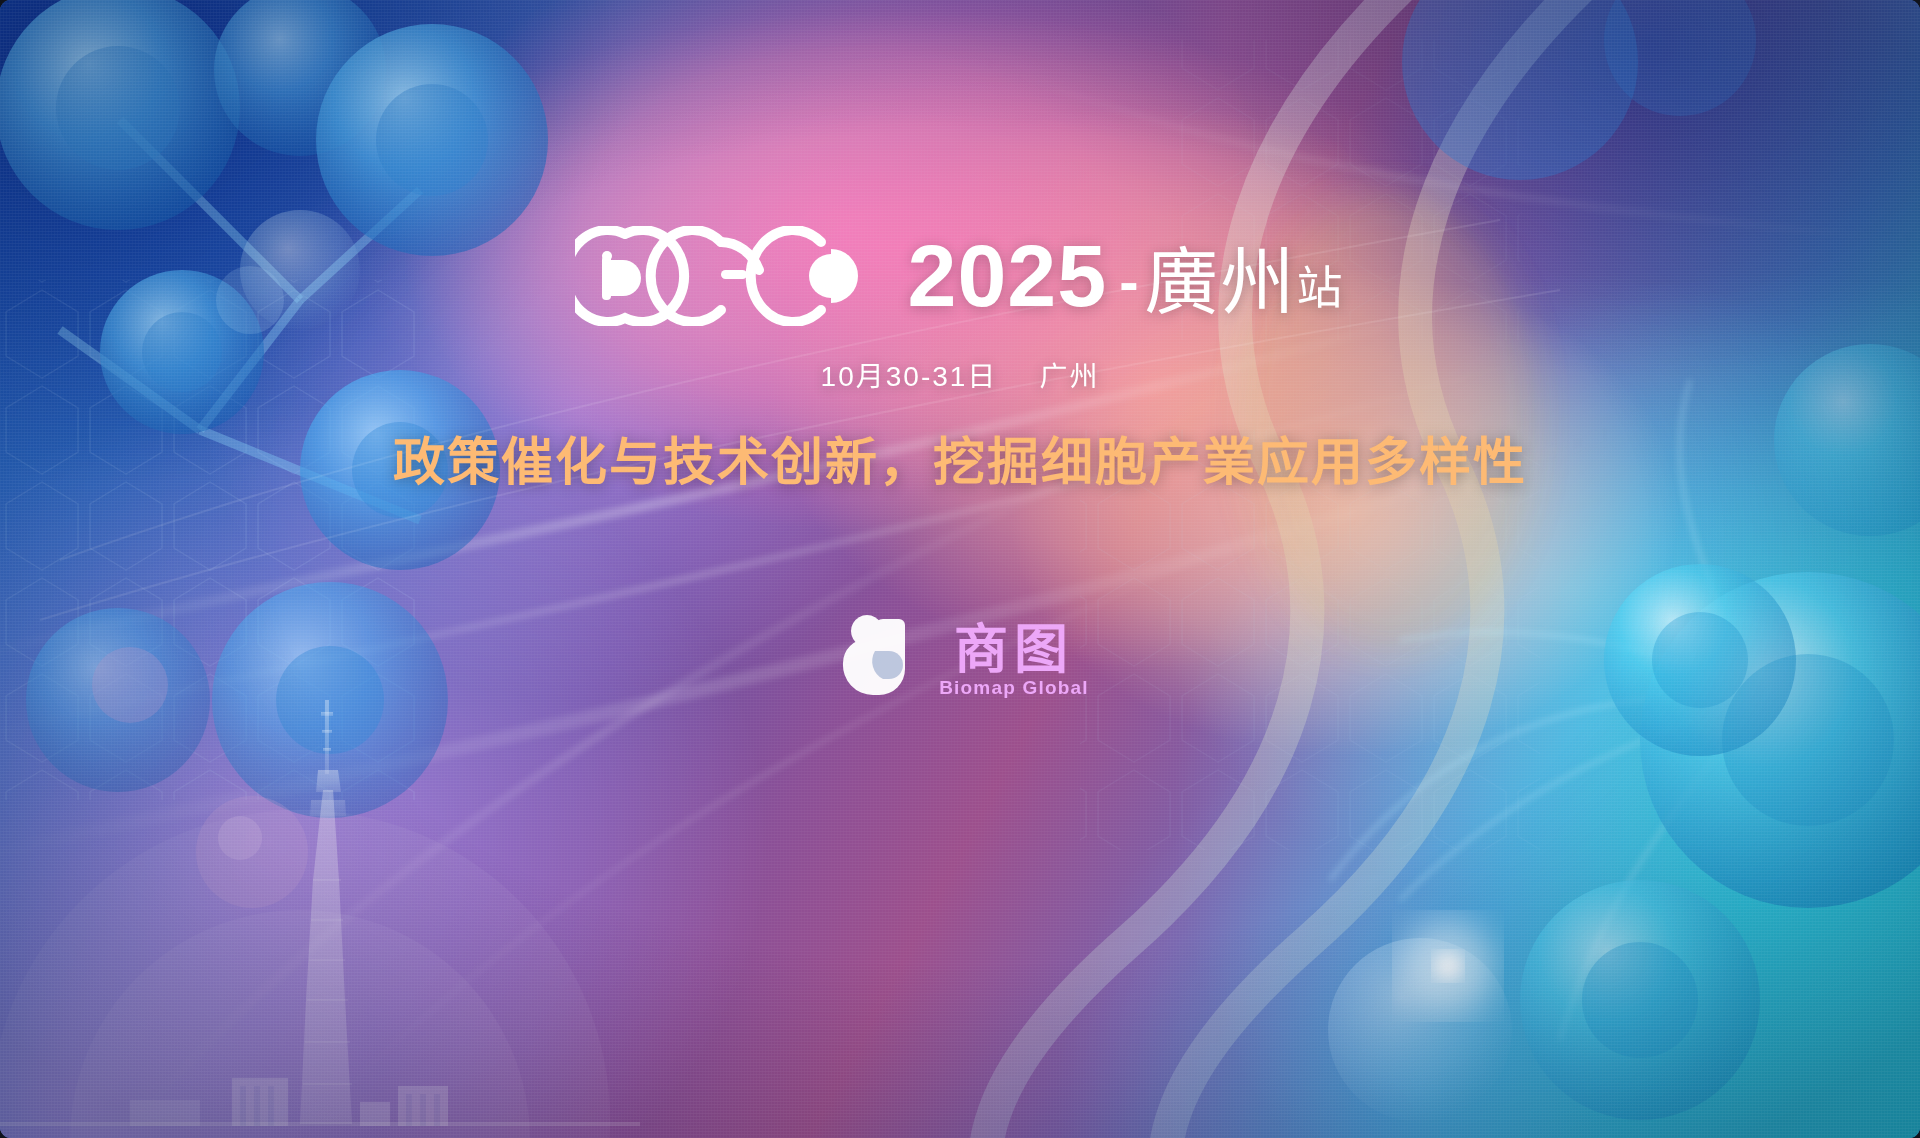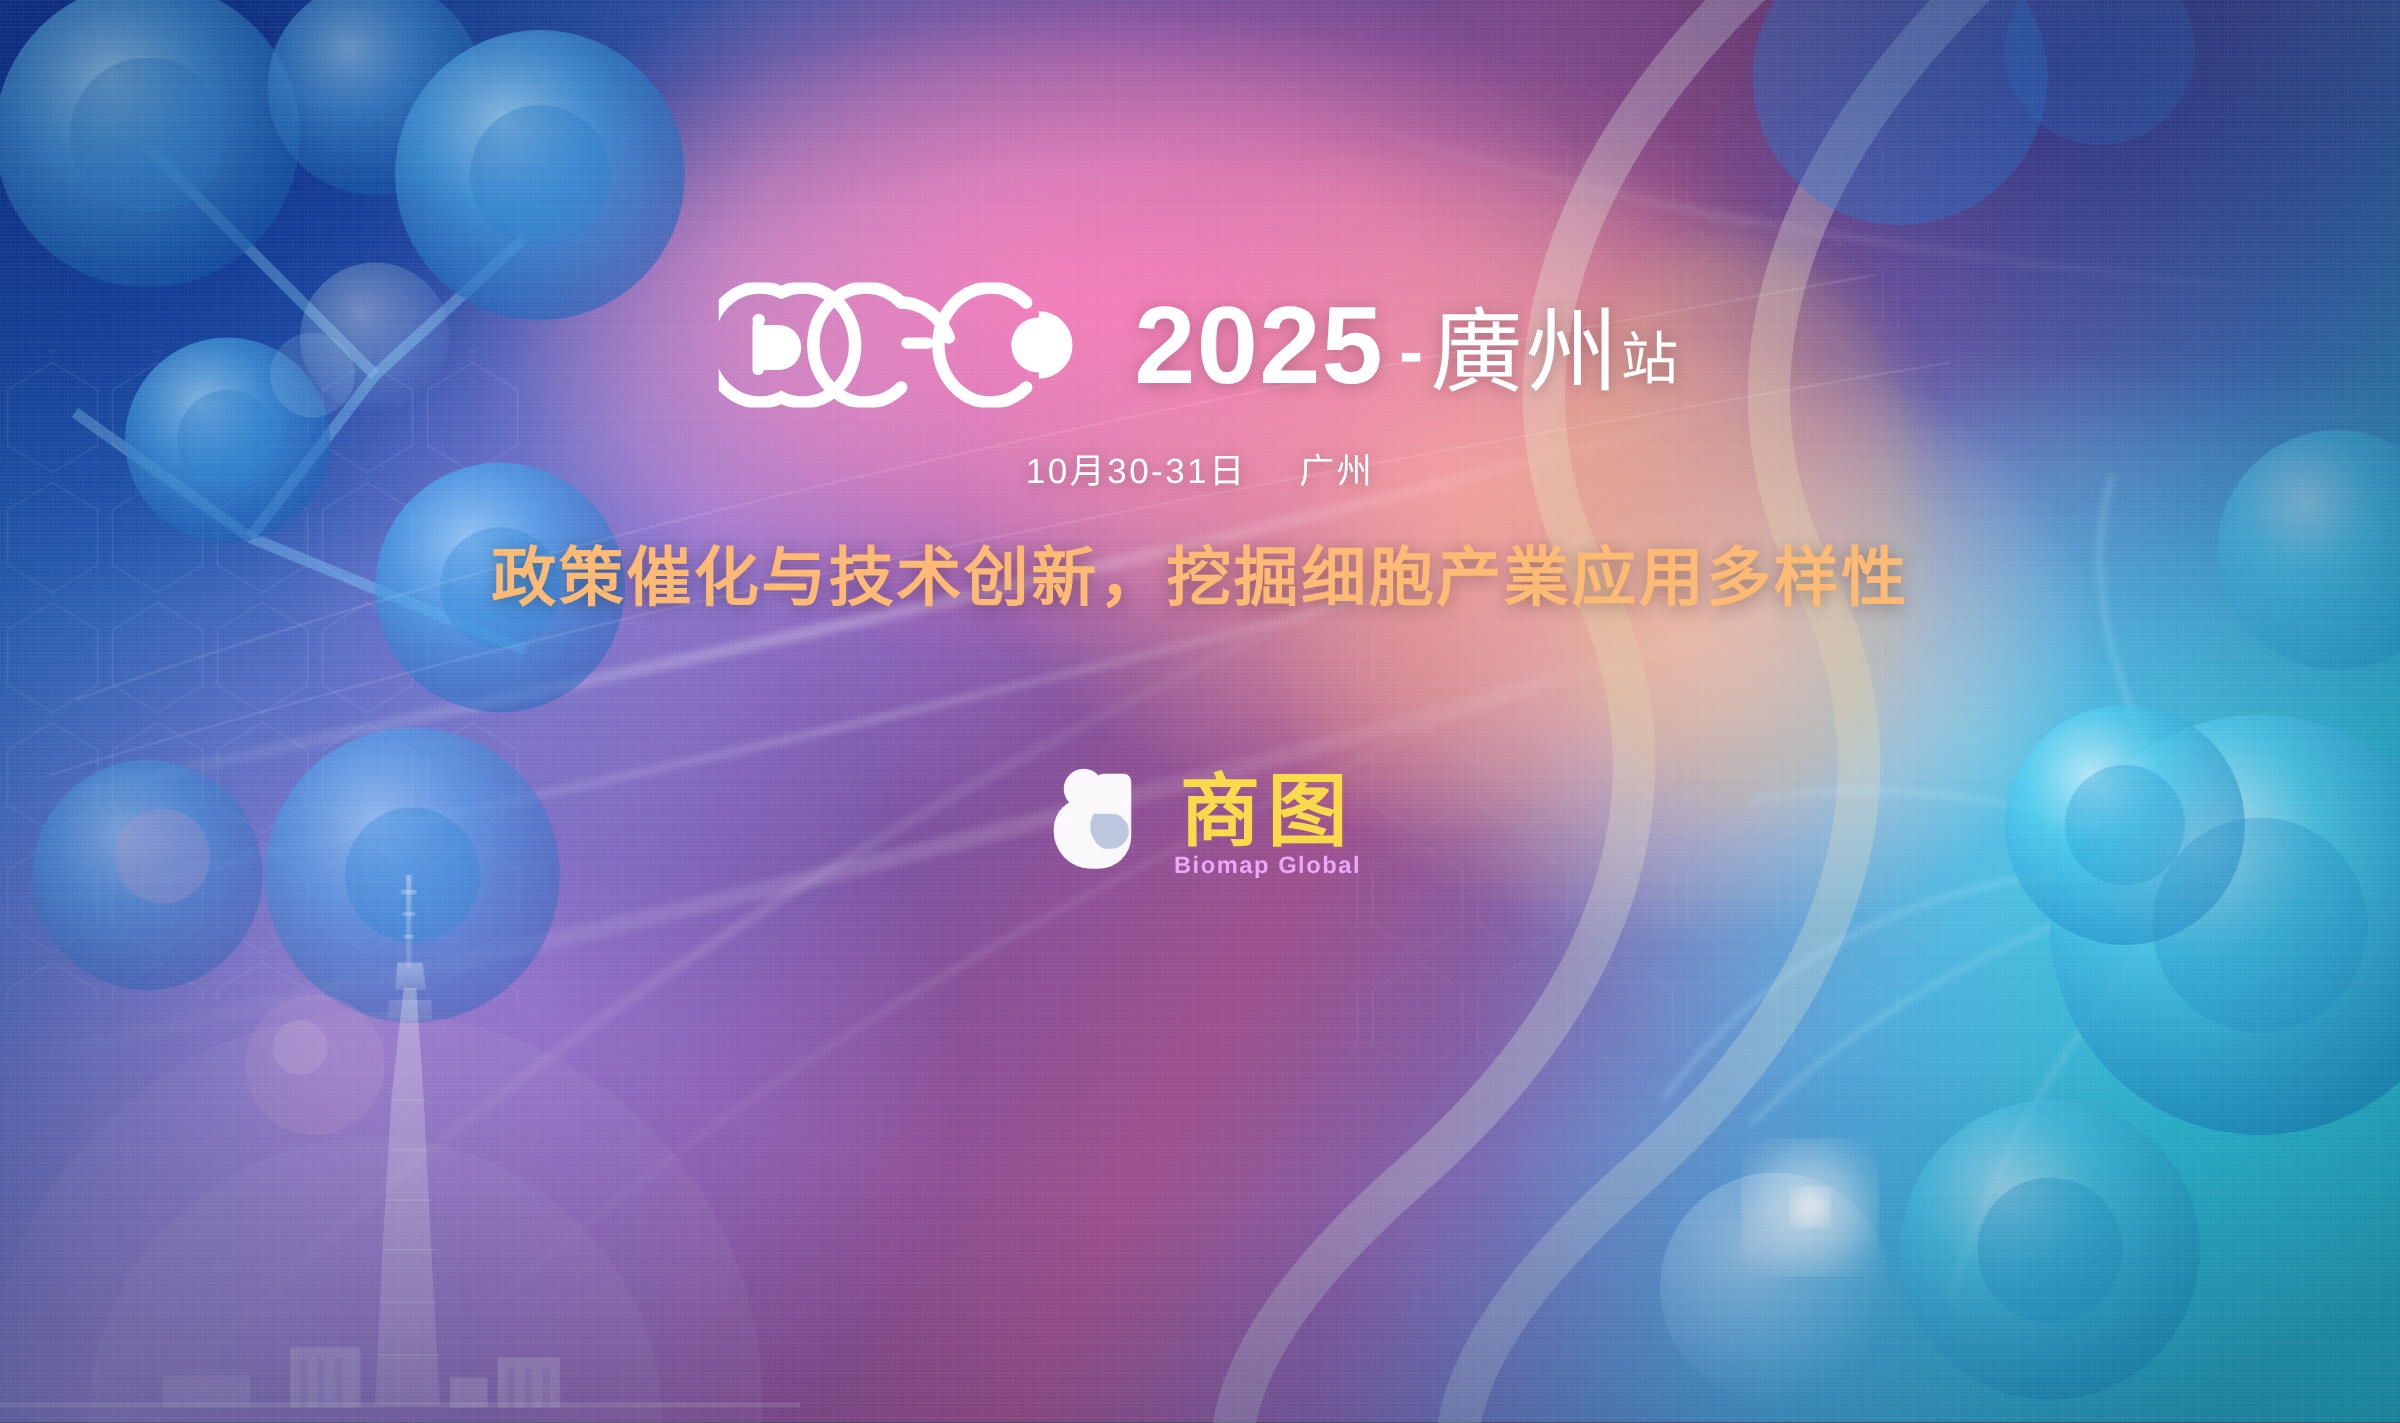--- a/index.html
+++ b/index.html
@@ -9,20 +9,21 @@
     background: #10131c;
   }
   #poster {
     position: relative;
     width: 1920px;
     height: 1138px;
     overflow: hidden;
     font-family: "Liberation Sans", "DejaVu Sans", sans-serif;
     background: #2a4f9a;
     user-select: none;
+    border-radius: 11px;
   }
 
   
   .layer { position: absolute; inset: 0; }
 
   
   .bg-base {
     background:
       linear-gradient(118deg,
         #1f63c4 0%,
@@ -198,22 +199,22 @@
     gap: 16px;
     opacity: .96;
   }
   .logo-text {
     display: flex;
     flex-direction: column;
     align-items: center;
     gap: 2px;
   }
   .logo-cn {
-    color: #fde047;
-    font-size: 64px;
+    color: #f0abfc;
+    font-size: 54px;
     font-weight: 700;
     letter-spacing: 6px;
     line-height: 1;
   }
   .logo-en {
     color: #f0abfc;
     font-size: 19px;
     font-weight: 700;
     letter-spacing: 1.2px;
     line-height: 1;

